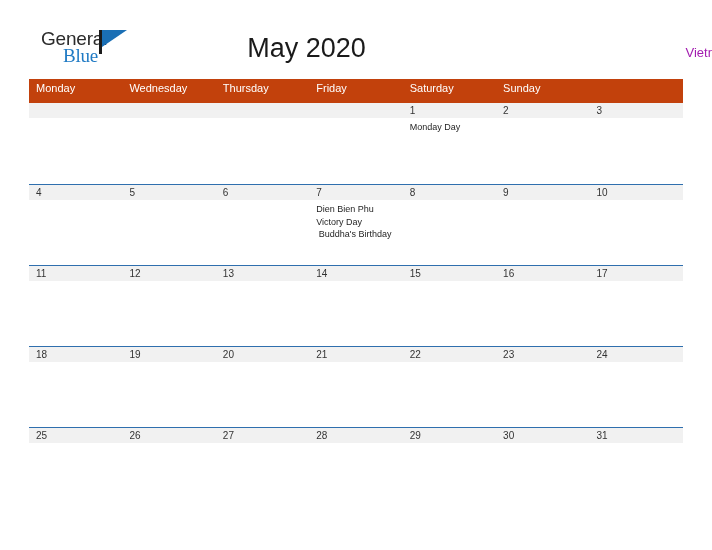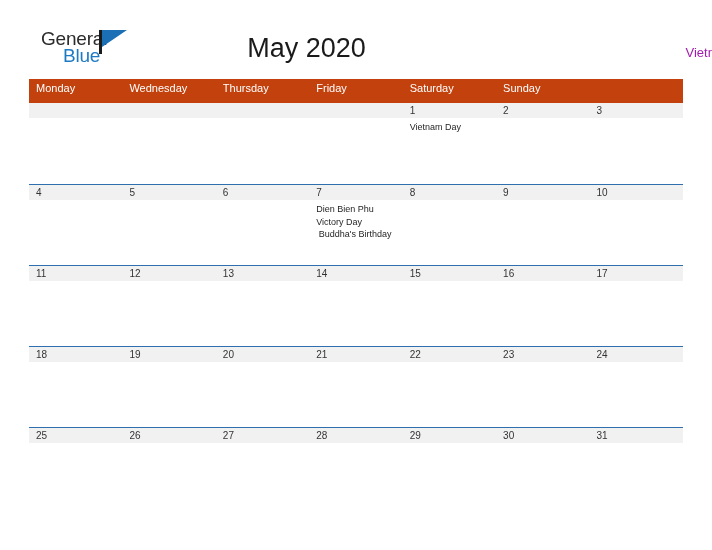--- a/index.html
+++ b/index.html
@@ -44,21 +44,21 @@
     font-family: "Liberation Sans", sans-serif;
     line-height: 19px;
   }
   .logo-blue {
     position: absolute;
     left: 22px;
     top: 17px;
     font-size: 19px;
     letter-spacing: -0.2px;
     color: #1f7ac4;
-    font-family: Liberation Sans, sans-serif;
+    font-family: Liberation Serif, serif;
     line-height: 19px;
   }
   .logo-flag {
     position: absolute;
     left: 58px;
     top: 1px;
     width: 28px;
     height: 24px;
   }
   .logo-flag .pole {
@@ -220,21 +220,21 @@
           <div class="date-cell">1</div>
           <div class="date-cell">2</div>
           <div class="date-cell">3</div>
         </div>
         <div class="events-band">
           <div class="event-cell"></div>
           <div class="event-cell"></div>
           <div class="event-cell"></div>
           <div class="event-cell"></div>
           <div class="event-cell">
-            <div class="event-item">Vietnam Day</div>
+            <div class="event-item">Monday Day</div>
           </div>
           <div class="event-cell"></div>
           <div class="event-cell"></div>
         </div>
       </div>
       <div class="week-row">
         <div class="date-band">
           <div class="date-cell">4</div>
           <div class="date-cell">5</div>
           <div class="date-cell">6</div>

